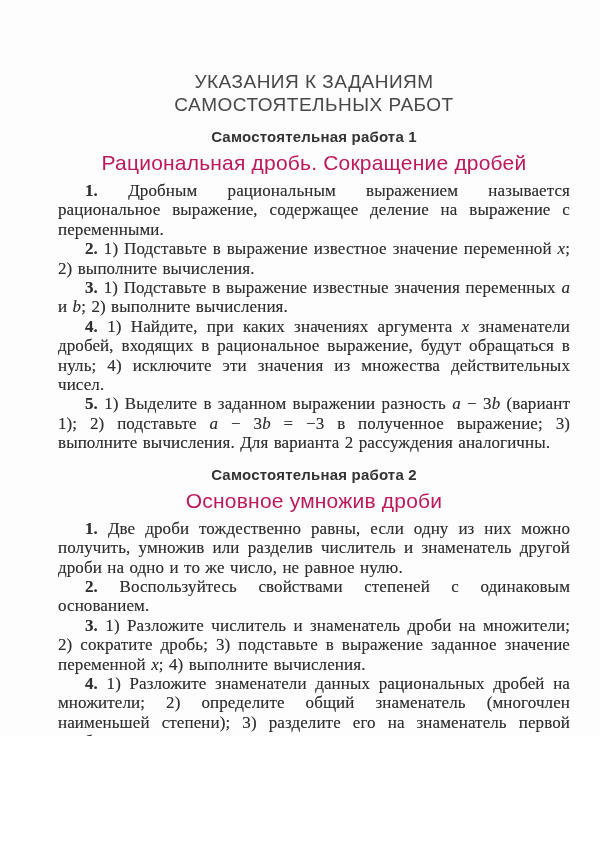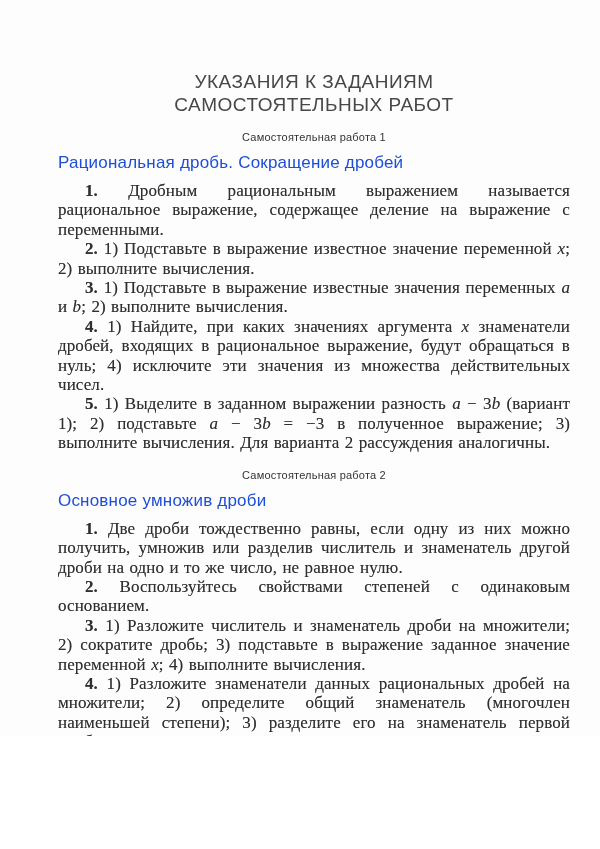--- a/index.html
+++ b/index.html
@@ -26,34 +26,35 @@
     font-size:19px;
     line-height:23px;
     letter-spacing:0.5px;
     color:#474747;
     font-weight:400;
   }
   .work-heading{
     margin:11px 0 0 0;
     text-align:center;
     font-family:"Liberation Sans","DejaVu Sans",sans-serif;
-    font-size:11px;
+    font-size:15px;
     line-height:20px;
-    font-weight:400;
+    font-weight:700;
     letter-spacing:0.2px;
     color:#333333;
   }
   .work-subheading{
     margin:5px 0 0 0;
+    text-align:center;
     font-family:"Liberation Sans","DejaVu Sans",sans-serif;
-    font-size:17px;
+    font-size:21px;
     line-height:22px;
     font-weight:400;
     letter-spacing:0.2px;
-    color:#1d4ed8;
+    color:#be185d;
   }
   .paras{
     margin-top:7px;
   }
   .para{
     margin:0;
     font-size:17px;
     line-height:19.4px;
     color:#2f2f2f;
     text-align:justify;

